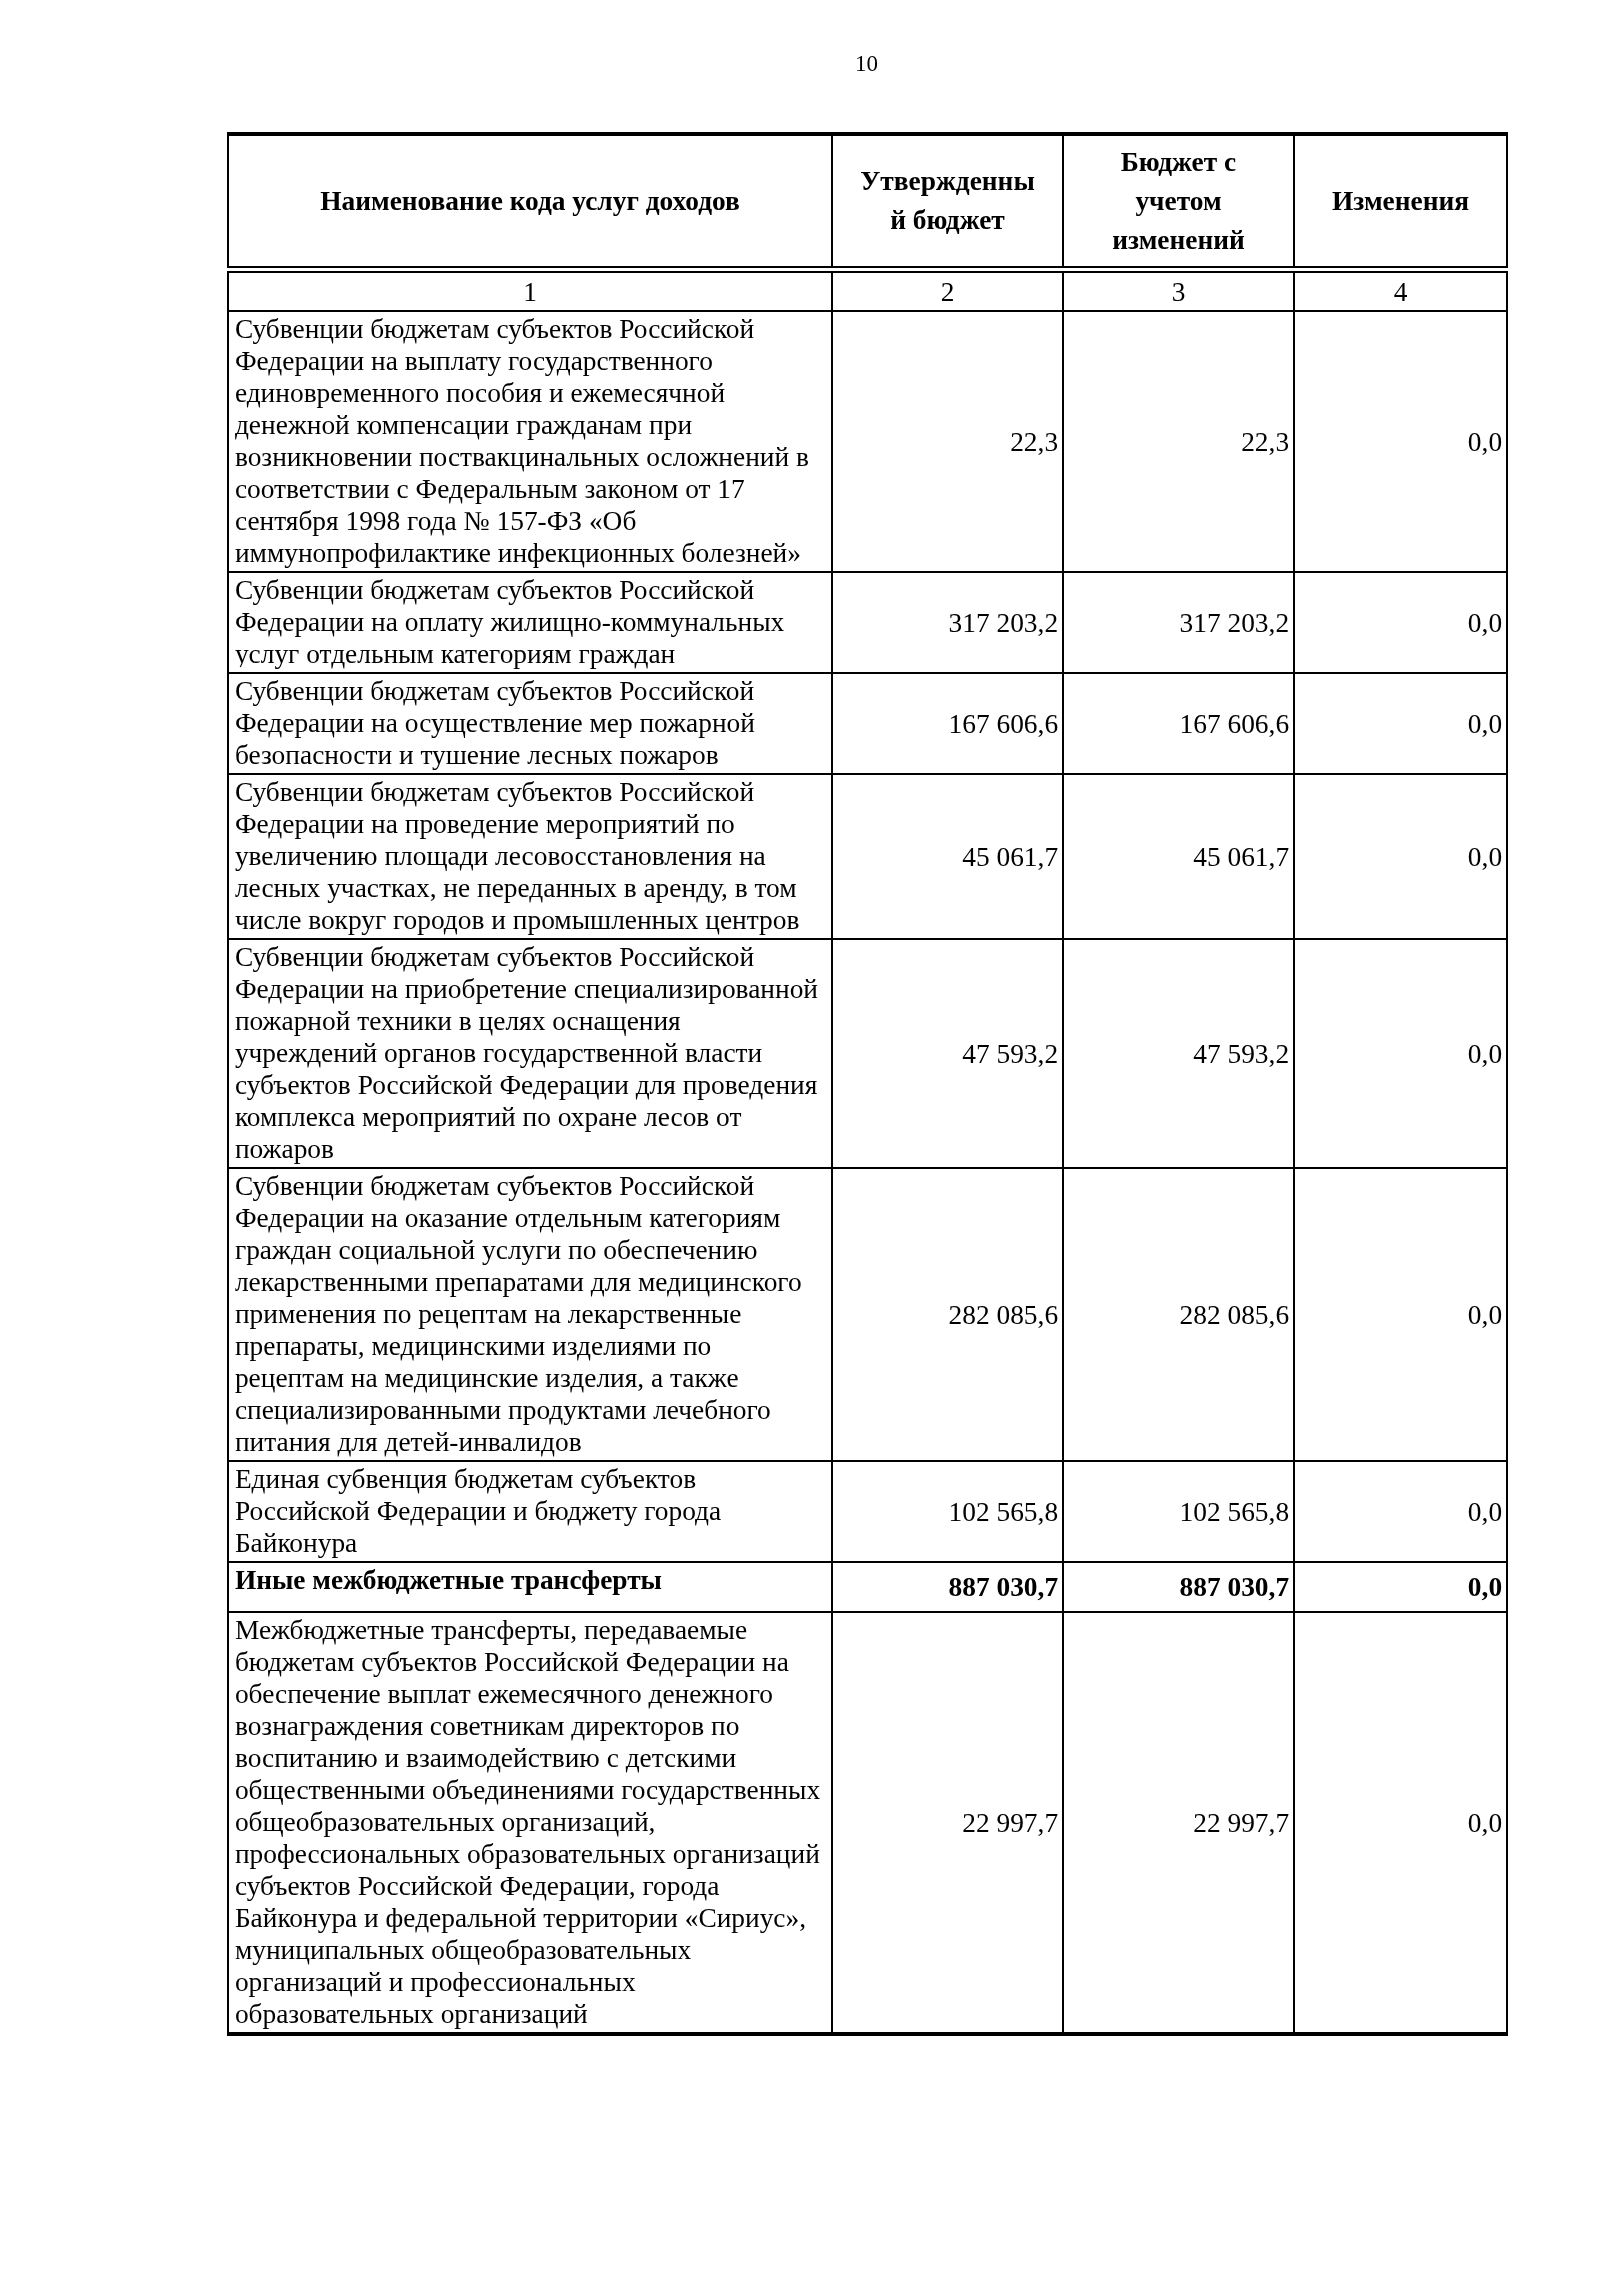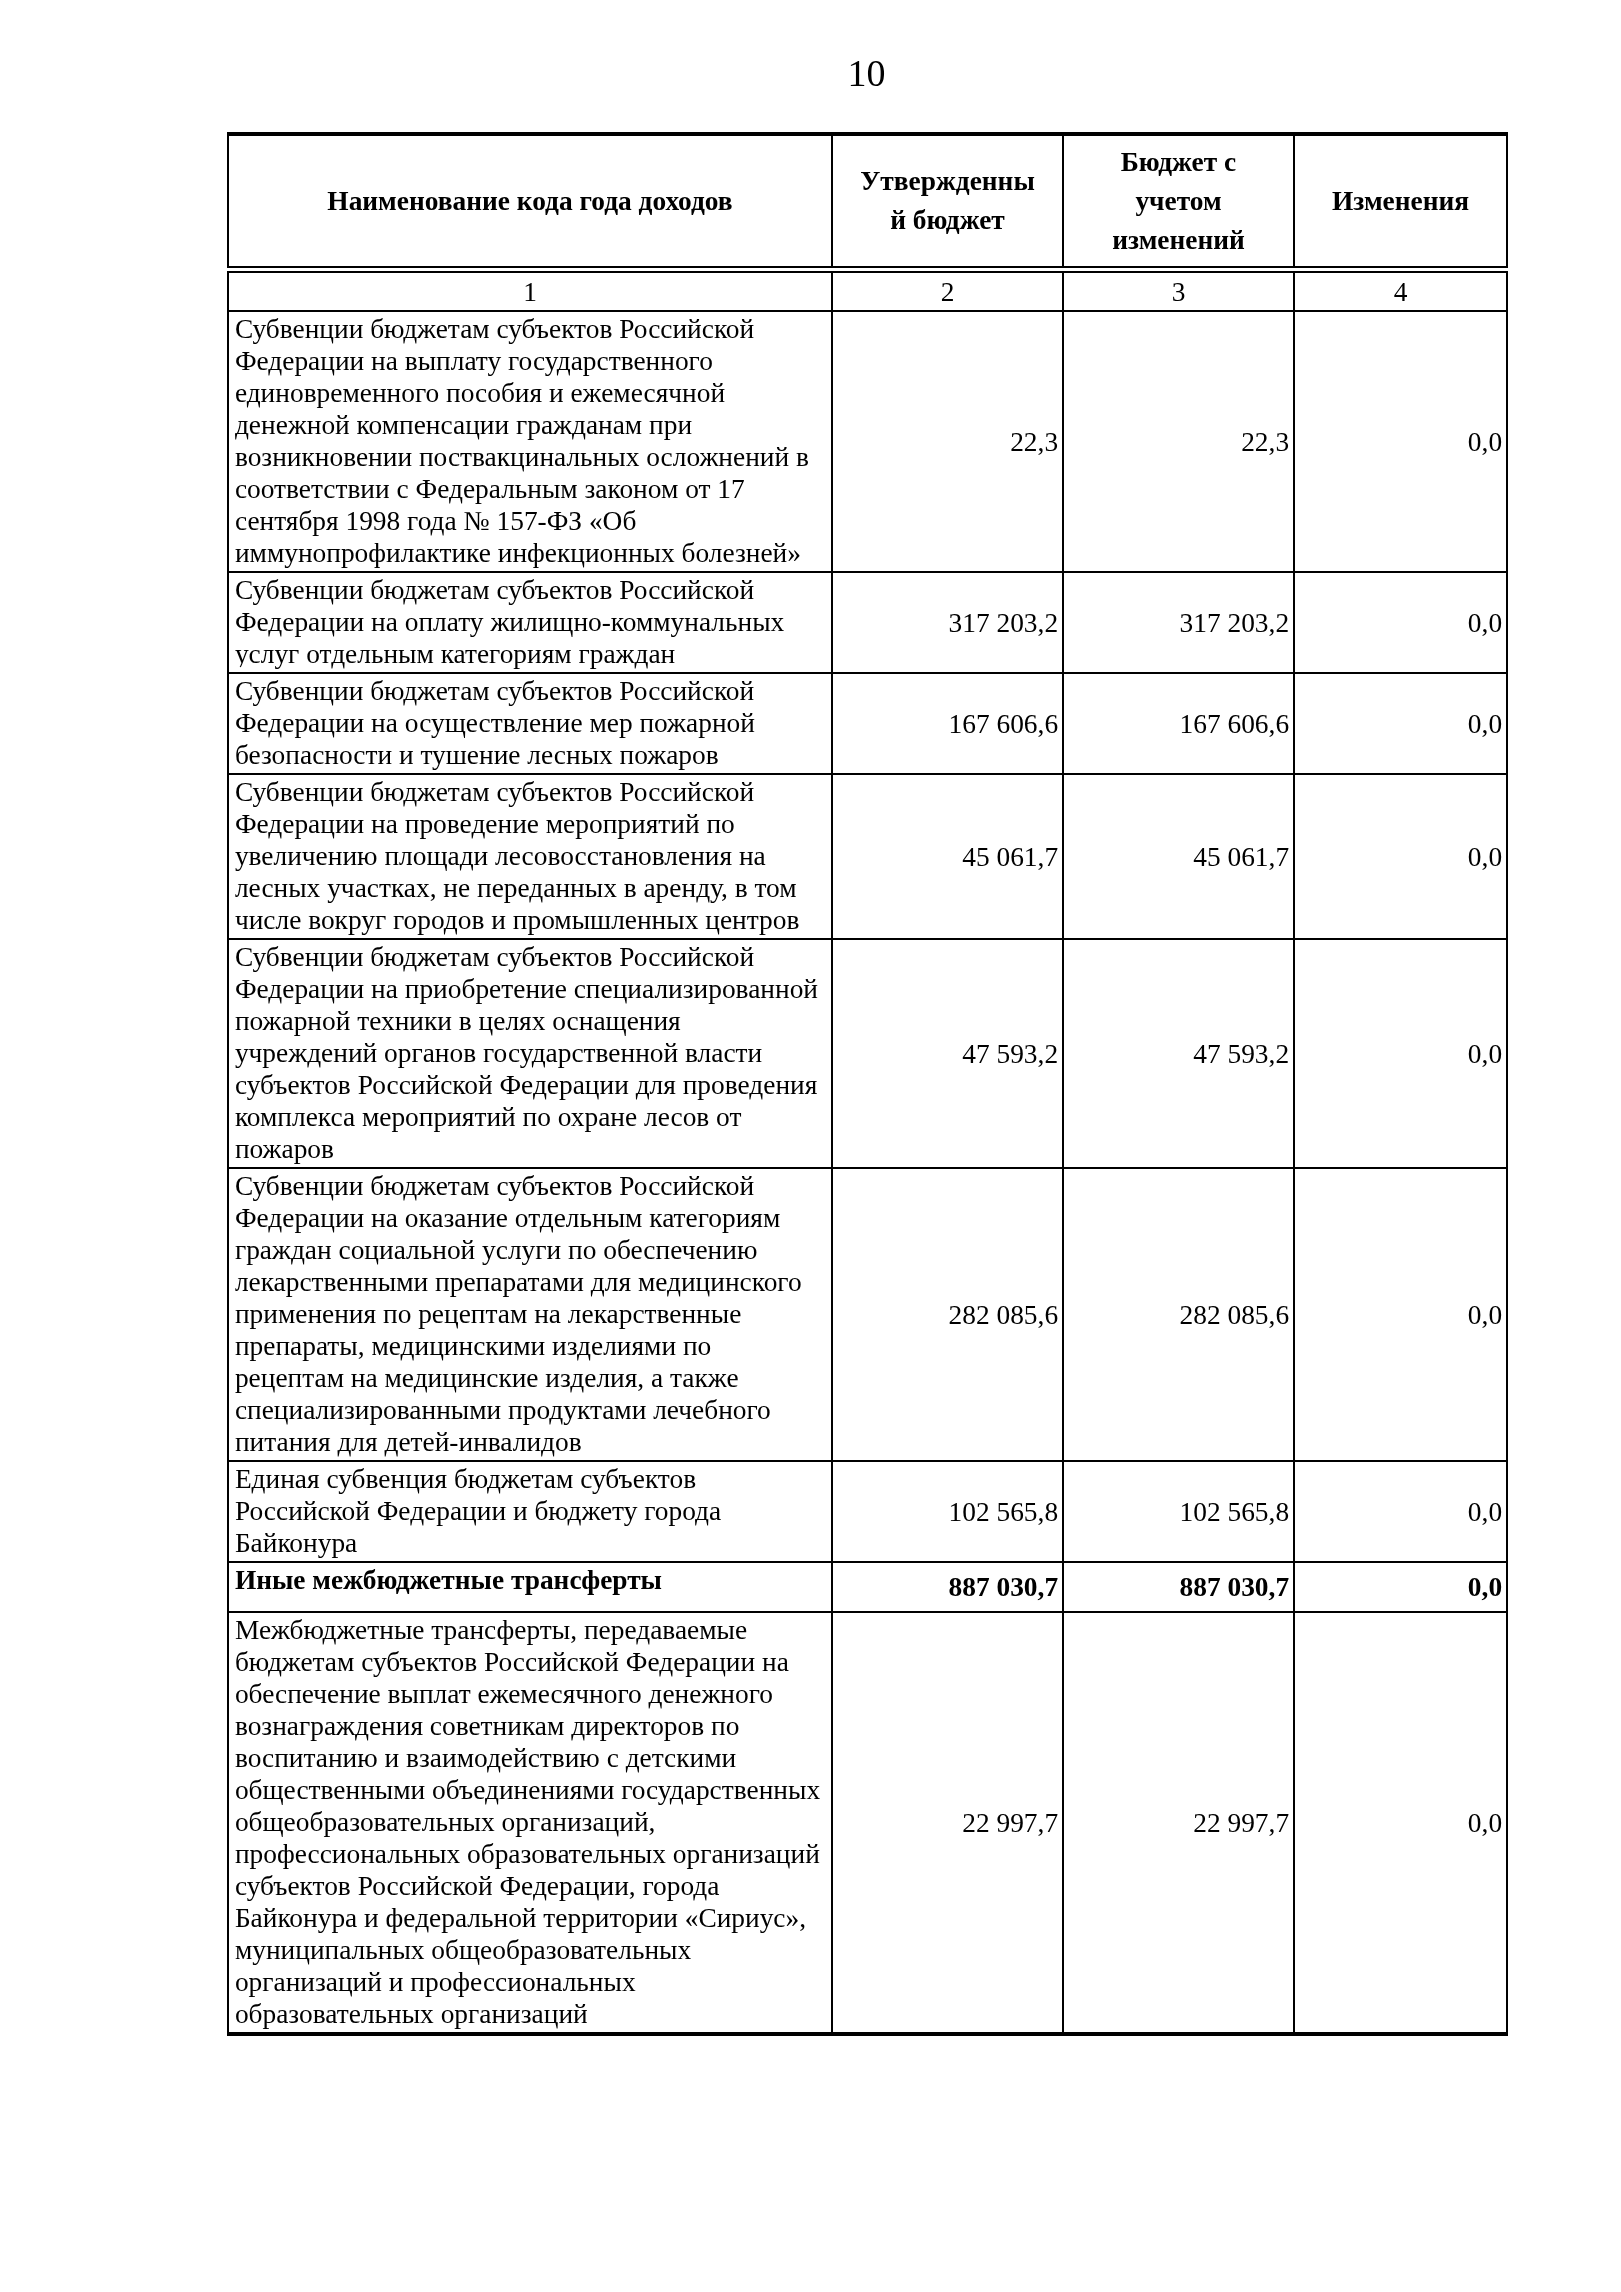--- a/index.html
+++ b/index.html
@@ -7,21 +7,21 @@
     position:relative;
     width:1621px;height:2293px;
     background:#ffffff;
     font-family:"Liberation Serif","DejaVu Serif",serif;
     color:#000;
   }
   .page-number{
     position:absolute;
     top:51px;left:227px;width:1279px;
     text-align:center;
-    font-size:38px;
+    font-size:23px;
   }
   table.budget{
     position:absolute;
     top:132px;left:227px;
     width:1279px;
     border-collapse:collapse;
     table-layout:fixed;
     border:2.9px solid #000;
     border-top:4.9px solid #000;
     border-bottom:4.9px solid #000;
@@ -89,21 +89,21 @@
 
   <table class="budget">
     <colgroup>
       <col class="c1">
         <col class="c2">
         <col class="c3">
         <col class="c4">
     </colgroup>
     <thead>
       <tr class="header-row">
-        <th>Наименование кода года доходов</th>
+        <th>Наименование кода услуг доходов</th>
         <th>Утвержденны
 й бюджет</th>
         <th>Бюджет с
 учетом
 изменений</th>
         <th>Изменения</th>
       </tr>
       <tr class="nums-row">
         <td>1</td>
         <td>2</td>

